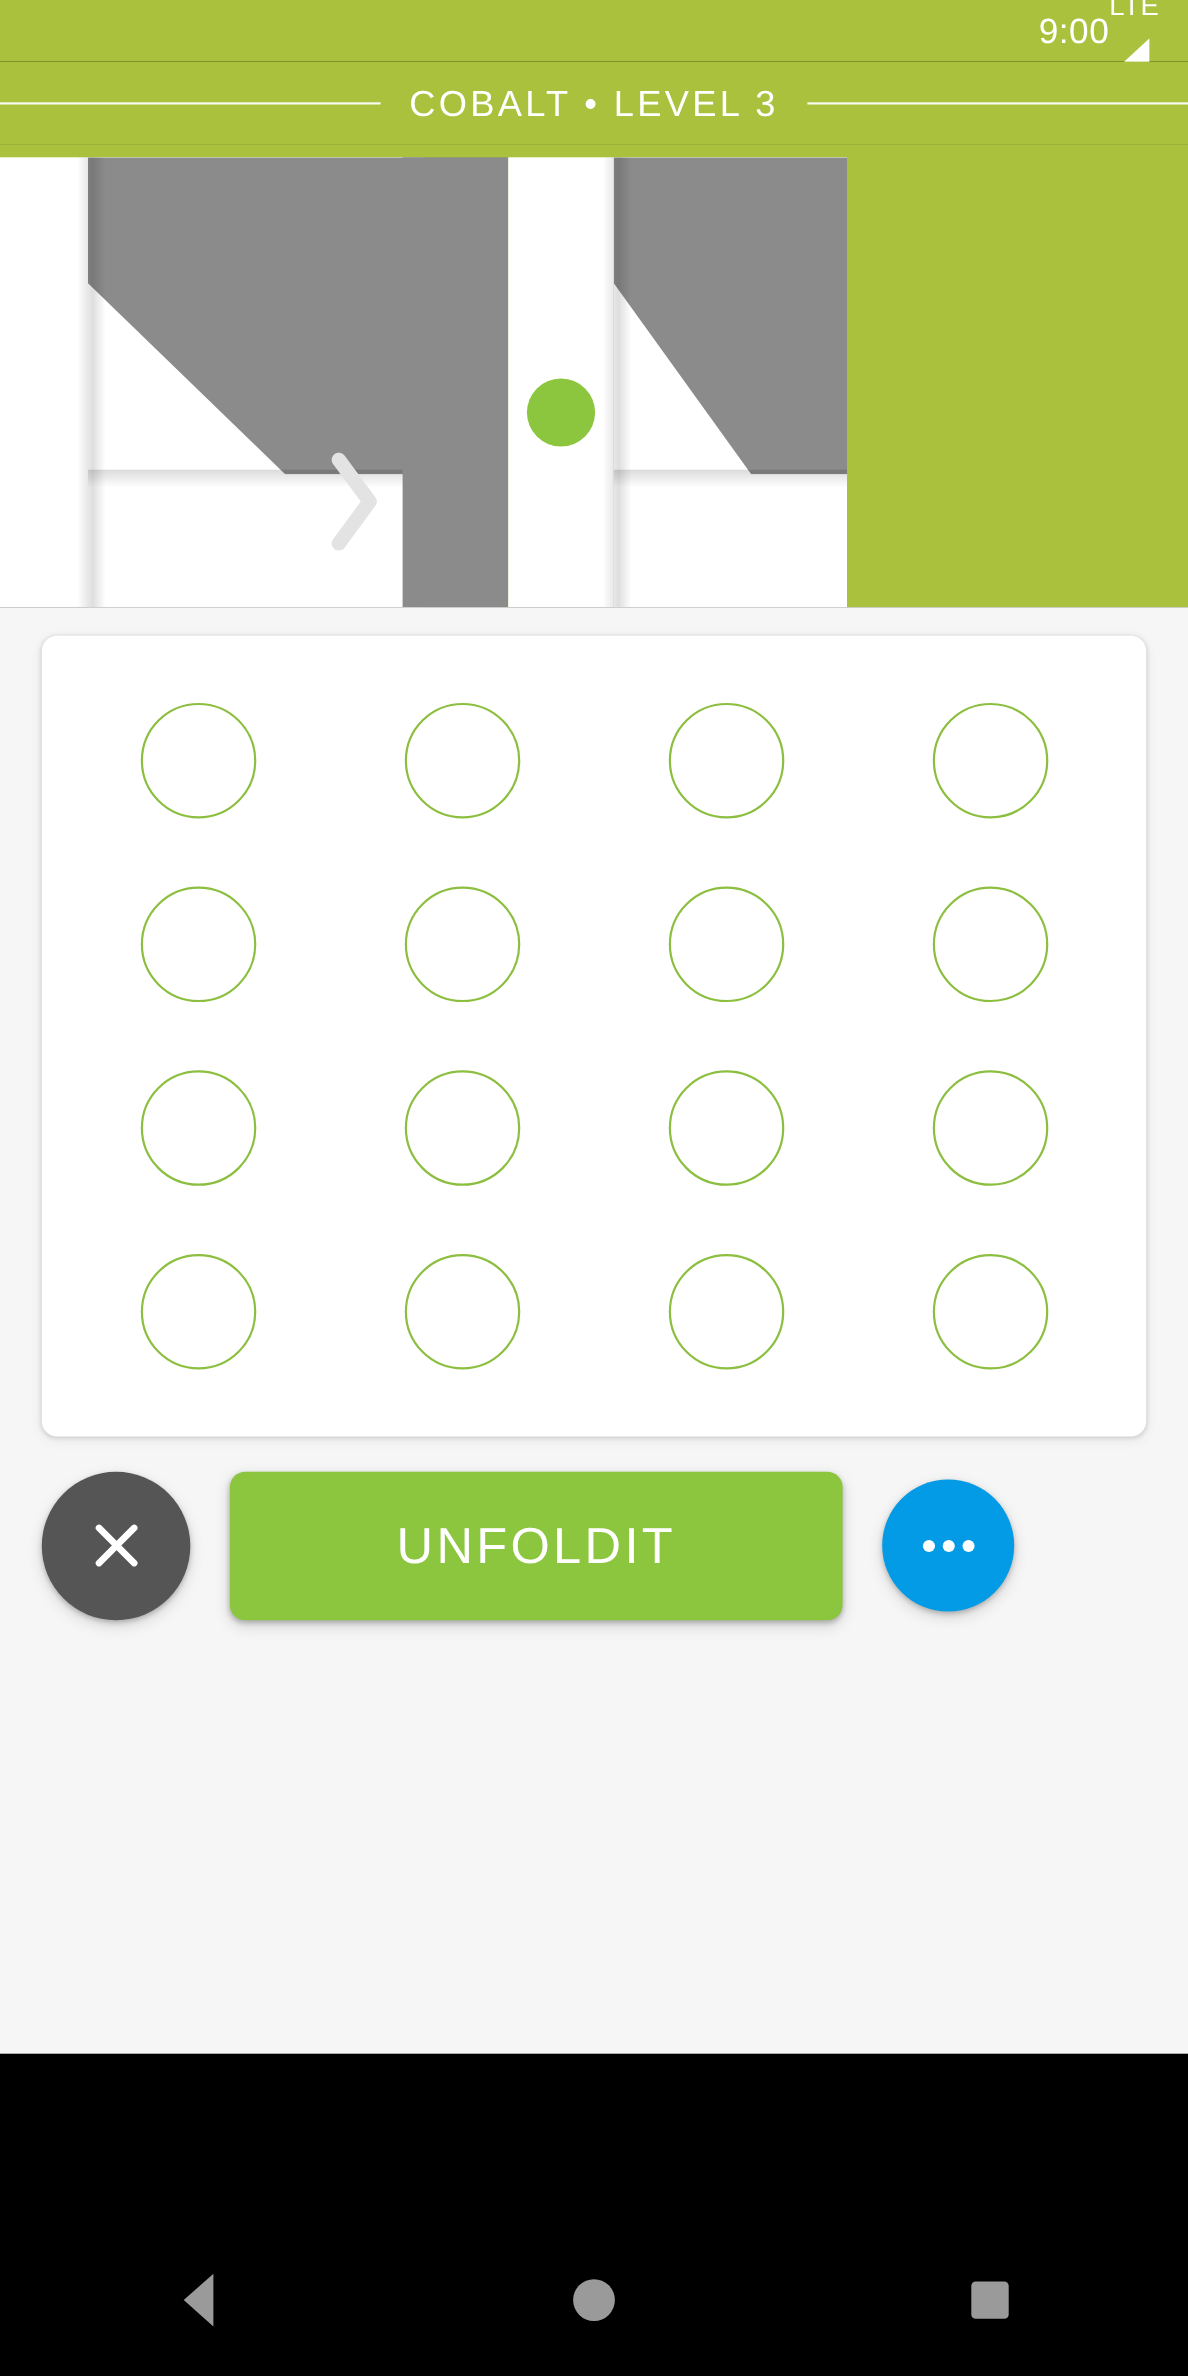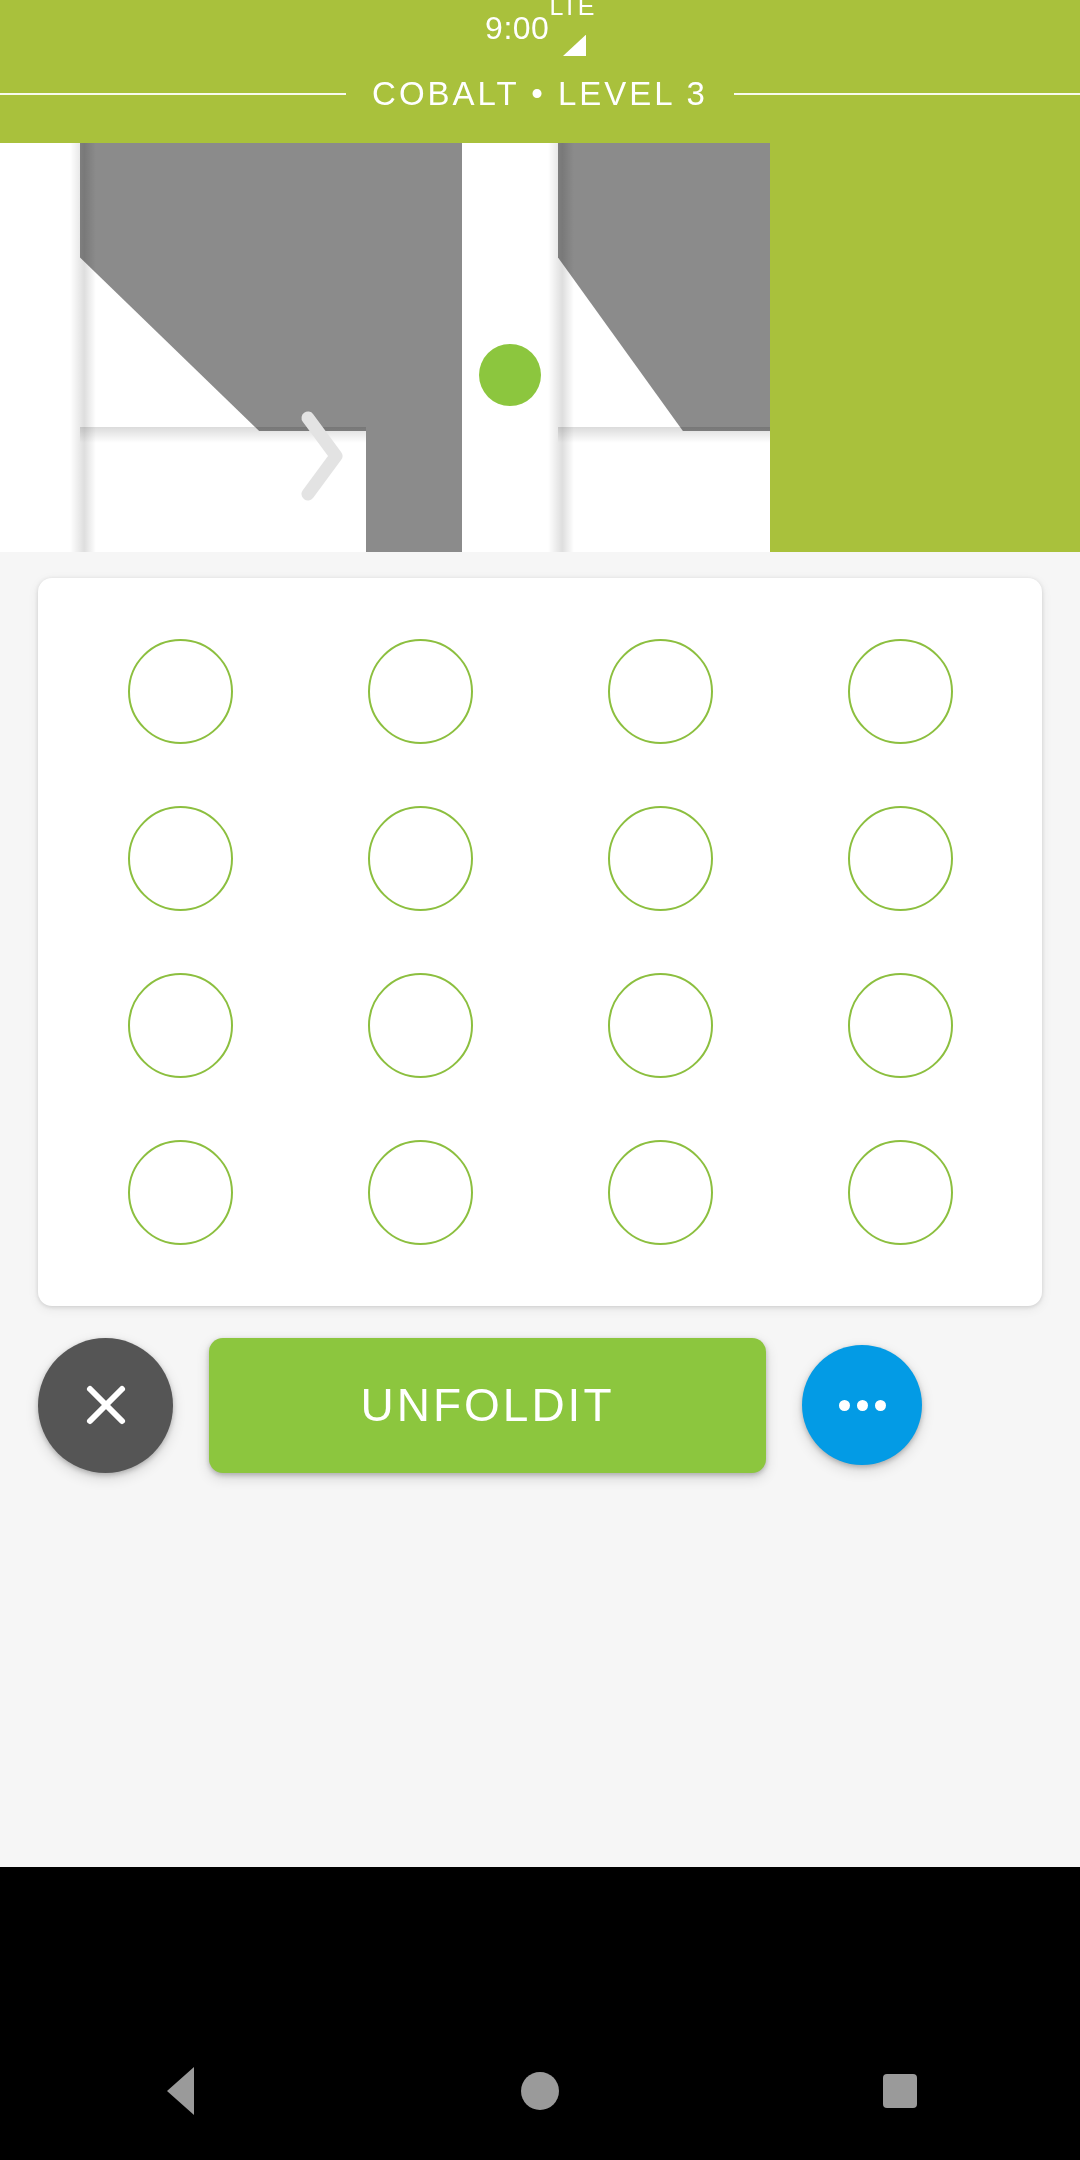--- a/index.html
+++ b/index.html
@@ -8,21 +8,21 @@
     font-family: "Liberation Sans", sans-serif;
     background:#000;
     overflow:hidden;
     position:relative;
   }
 
   
   #status-bar{
     position:absolute; left:0; top:0; width:1080px; height:56px;
     background:#A9C13C;
-    display:flex; align-items:center; justify-content:center;
+    display:flex; align-items:center; justify-content:flex-end;
     padding:0 26px;
   }
   #status-clock{ color:#fff; font-size:32px; letter-spacing:.5px; }
   #status-icons{ display:flex; align-items:center; gap:14px;flex-direction:column; }
   .wifi-glyph{
     width:30px; height:24px;
     background:#fff;
     clip-path: polygon(0% 18%, 100% 18%, 50% 100%);
     border-radius:3px 3px 40% 40%;
   }

